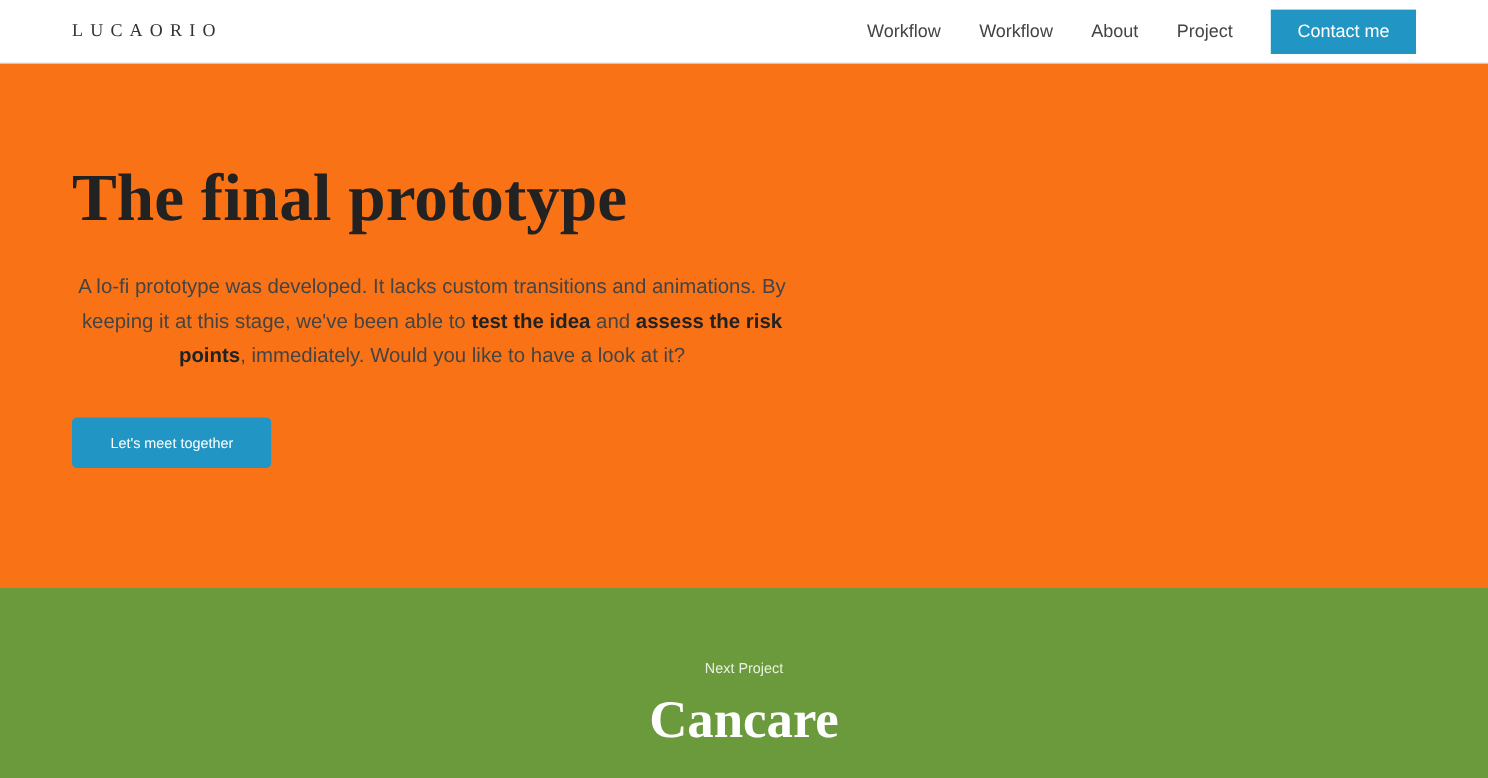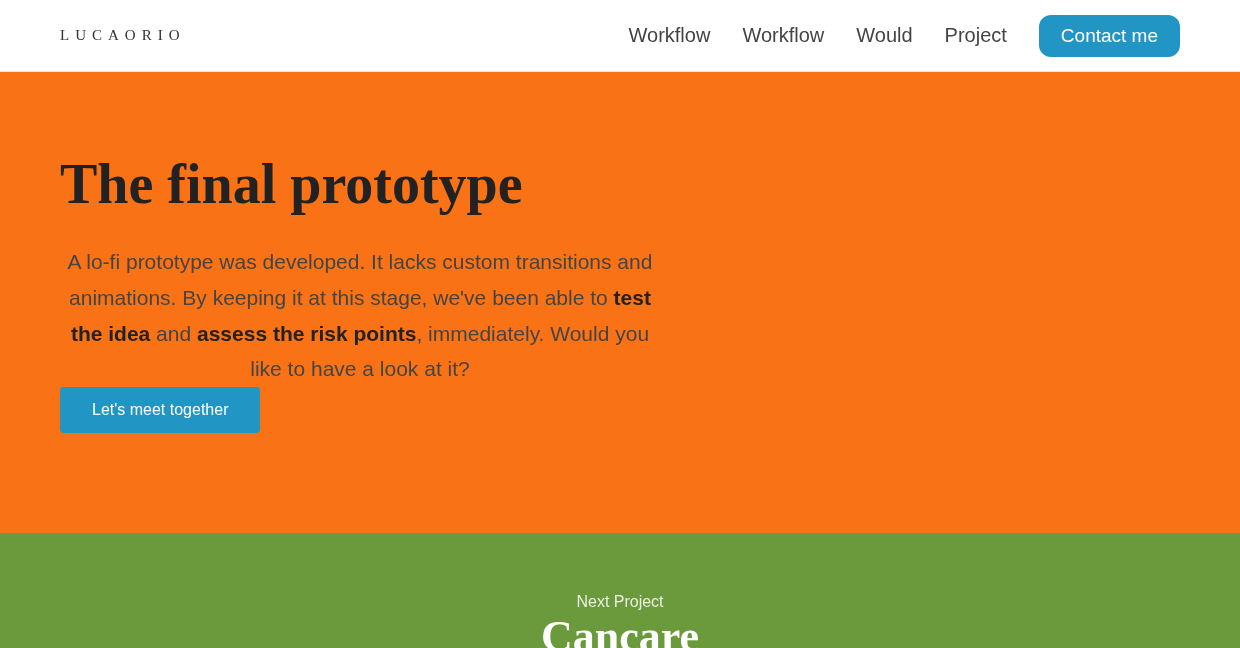--- a/index.html
+++ b/index.html
@@ -11,53 +11,53 @@
       width: 1240px;
       min-height: 648px;
     }
 
     
     nav {
       display: flex;
       align-items: center;
       justify-content: space-between;
       padding: 0 60px;
-      height: 72px;
+      height: 53px;
       border-bottom: 1px solid #e8e8e8;
     }
 
     .logo {
       font-size: 15px;
       letter-spacing: 6px;
       font-weight: 400;
       color: #333;
       text-transform: uppercase;
       font-family: Georgia, serif;
     }
 
     .nav-links {
       display: flex;
       align-items: center;
       gap: 32px;
     }
 
     .nav-link {
-      font-size: 20px;
+      font-size: 15px;
       color: #444;
       text-decoration: none;
       cursor: pointer;
     }
 
     .nav-contact-btn {
       background: #2196c4;
       color: #fff;
       border: none;
-      border-radius: 12px;
+      border-radius: 0;
       padding: 10px 22px;
-      font-size: 19px;
+      font-size: 15px;
       cursor: pointer;
     }
 
     
     .main-section {
       background: #f97316;
       display: flex;
       flex-direction: column;
       align-items: flex-start;
       padding: 80px 60px 100px;
@@ -67,74 +67,76 @@
     .main-title {
       font-size: 56px;
       font-weight: 700;
       color: #222;
       font-family: Georgia, 'Times New Roman', serif;
       margin-bottom: 28px;
       line-height: 1.15;
     }
 
     .main-description {
-      font-size: 21px;
+      font-size: 17px;
       color: #444;
       line-height: 1.7;
       max-width: 600px;
+      margin-bottom: 36px;
     }
 
     .main-description strong {
       color: #222;
       font-weight: 700;
     }
 
     .meet-btn {
       background: #2196c4;
       color: #fff;
       border: none;
       border-radius: 4px;
       padding: 14px 32px;
-      font-size: 16px;
+      font-size: 12px;
       cursor: pointer;
     }
 
     
     .footer-section {
       background: #6b9a3c;
       display: flex;
       flex-direction: column;
       align-items: center;
       padding: 60px 60px 70px;
       text-align: center;
     }
 
     .next-project-label {
-      font-size: 16px;
+      font-size: 12px;
       color: rgba(255,255,255,0.85);
+      margin-bottom: 10px;
       font-weight: 400;
     }
 
     .next-project-name {
       font-size: 44px;
       font-weight: 700;
       color: #fff;
       font-family: Georgia, 'Times New Roman', serif;
       margin-bottom: 36px;
     }
   </style>
 </head>
 <body>
 
 <nav>
   <span class="logo">LUCAORIO</span>
   <div class="nav-links">
     <a class="nav-link">Workflow</a>
     <a class="nav-link">Workflow</a>
-    <a class="nav-link">Would</a>
+    <a class="nav-link">About</a>
     <a class="nav-link">Project</a>
     <button class="nav-contact-btn">Contact me</button>
   </div>
 </nav>
 
 <section class="main-section">
   <h1 class="main-title">The final prototype</h1>
   <p class="main-description">
     <span>A lo-fi prototype was developed. It lacks custom transitions and animations. By keeping it at this stage, we've been able to </span><strong>test the idea</strong><span> and </span><strong>assess the risk points</strong><span>, immediately. Would you like to have a look at it?</span>
   </p>

